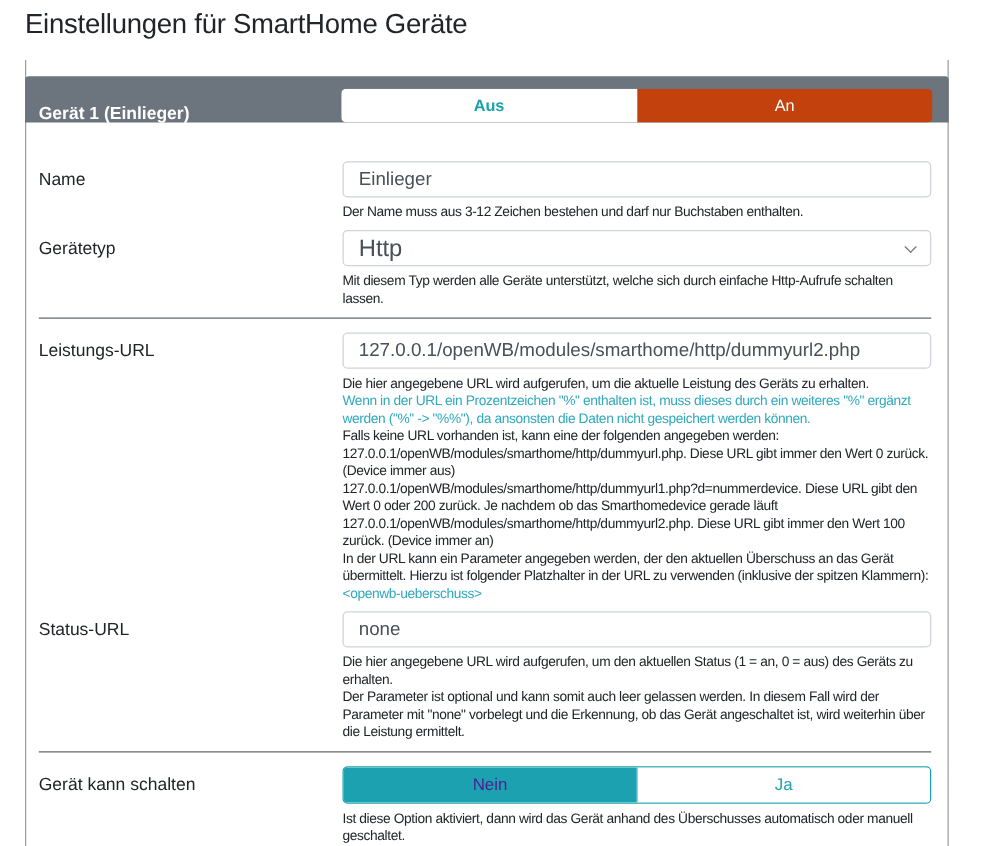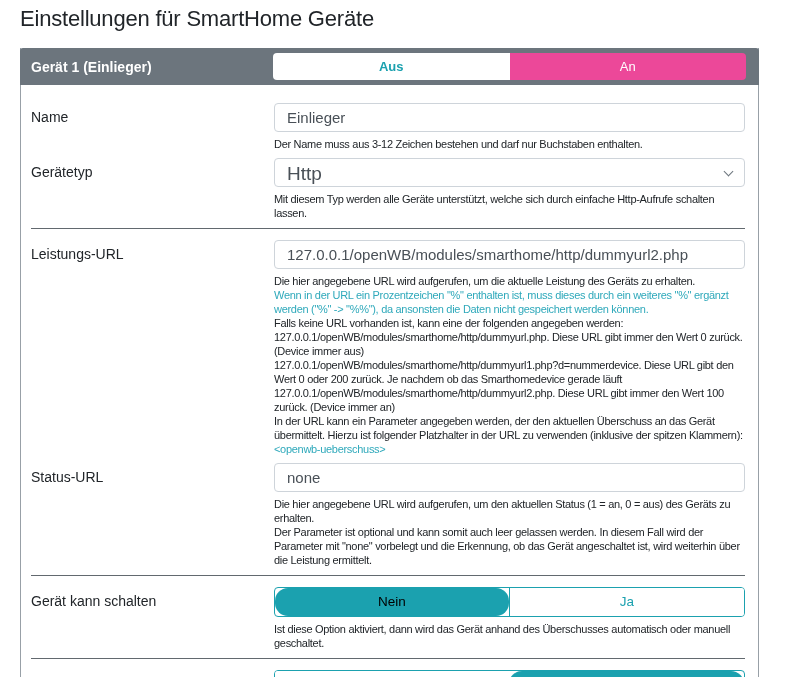--- a/index.html
+++ b/index.html
@@ -14,39 +14,39 @@
   .page-title {
     position:absolute; left:20px; top:6px; margin:0;
     font-size:22px; font-weight:400; color:#212529; letter-spacing:-0.2px;
   }
 
   .card {
     position:absolute; left:20px; top:48px; width:739px; height:700px;
     border:1px solid #98a0a7; border-top:none; background:#fff;
   }
   .card-header {
-    display:flex; align-items:center;
+    display:flex; align-items:flex-end;
     height:37px; background:#6c757d;
     border-radius:3px 3px 0 0;
     padding:0 13px 0 11px;
-    margin:0 -1px; 
+    margin:13px -1px; 
   }
   .card-header .hdr-label {
     width:242px; flex-shrink:0;
     color:#ffffff; font-size:14px; font-weight:700;
   }
   .hdr-toggle {
     flex:1; display:flex; height:27px; border-radius:4px; overflow:hidden;
   }
   .hdr-toggle .tbtn {
     flex:1; border:none; padding:0; cursor:pointer;
     font-family:inherit; font-size:13px; line-height:27px; text-align:center;
   }
   .hdr-toggle .tbtn.off { background:#ffffff; color:#1ba1af;font-weight:bold; }
-  .hdr-toggle .tbtn.on  { background:#ec4899; color:#ffffff; }
+  .hdr-toggle .tbtn.on  { background:#c2410c; color:#ffffff; }
 
   .card-body { padding:18px 13px 20px 10px; }
 
   .form-row { display:flex; margin-bottom:7px; }
   .form-label {
     width:243px; flex-shrink:0; padding-top:6px;
     font-size:14px; color:#212529;
   }
   .control-col { flex:1; min-width:0; }
 
@@ -83,21 +83,21 @@
   .seg-toggle {
     display:flex; height:30px;
     border:1px solid #1ba1af; border-radius:4px; overflow:hidden; background:#fff;
   }
   .seg-toggle .seg {
     flex:1; border:none; padding:0; cursor:pointer;
     font-family:inherit; font-size:13.5px; line-height:28px; text-align:center;
     background:#ffffff; color:#1ba1af;
   }
   .seg-toggle .seg + .seg { border-left:1px solid #1ba1af; }
-  .seg-toggle .seg.active { background:#1ba1af; color:#000000;border-radius:13px; }
+  .seg-toggle .seg.active { background:#1ba1af; color:#4c1d95; }
 </style>
 </head>
 <body>
 
 <div class="page">
 
   <h1 class="page-title">Einstellungen für SmartHome Geräte</h1>
 
   <div class="card">
 

